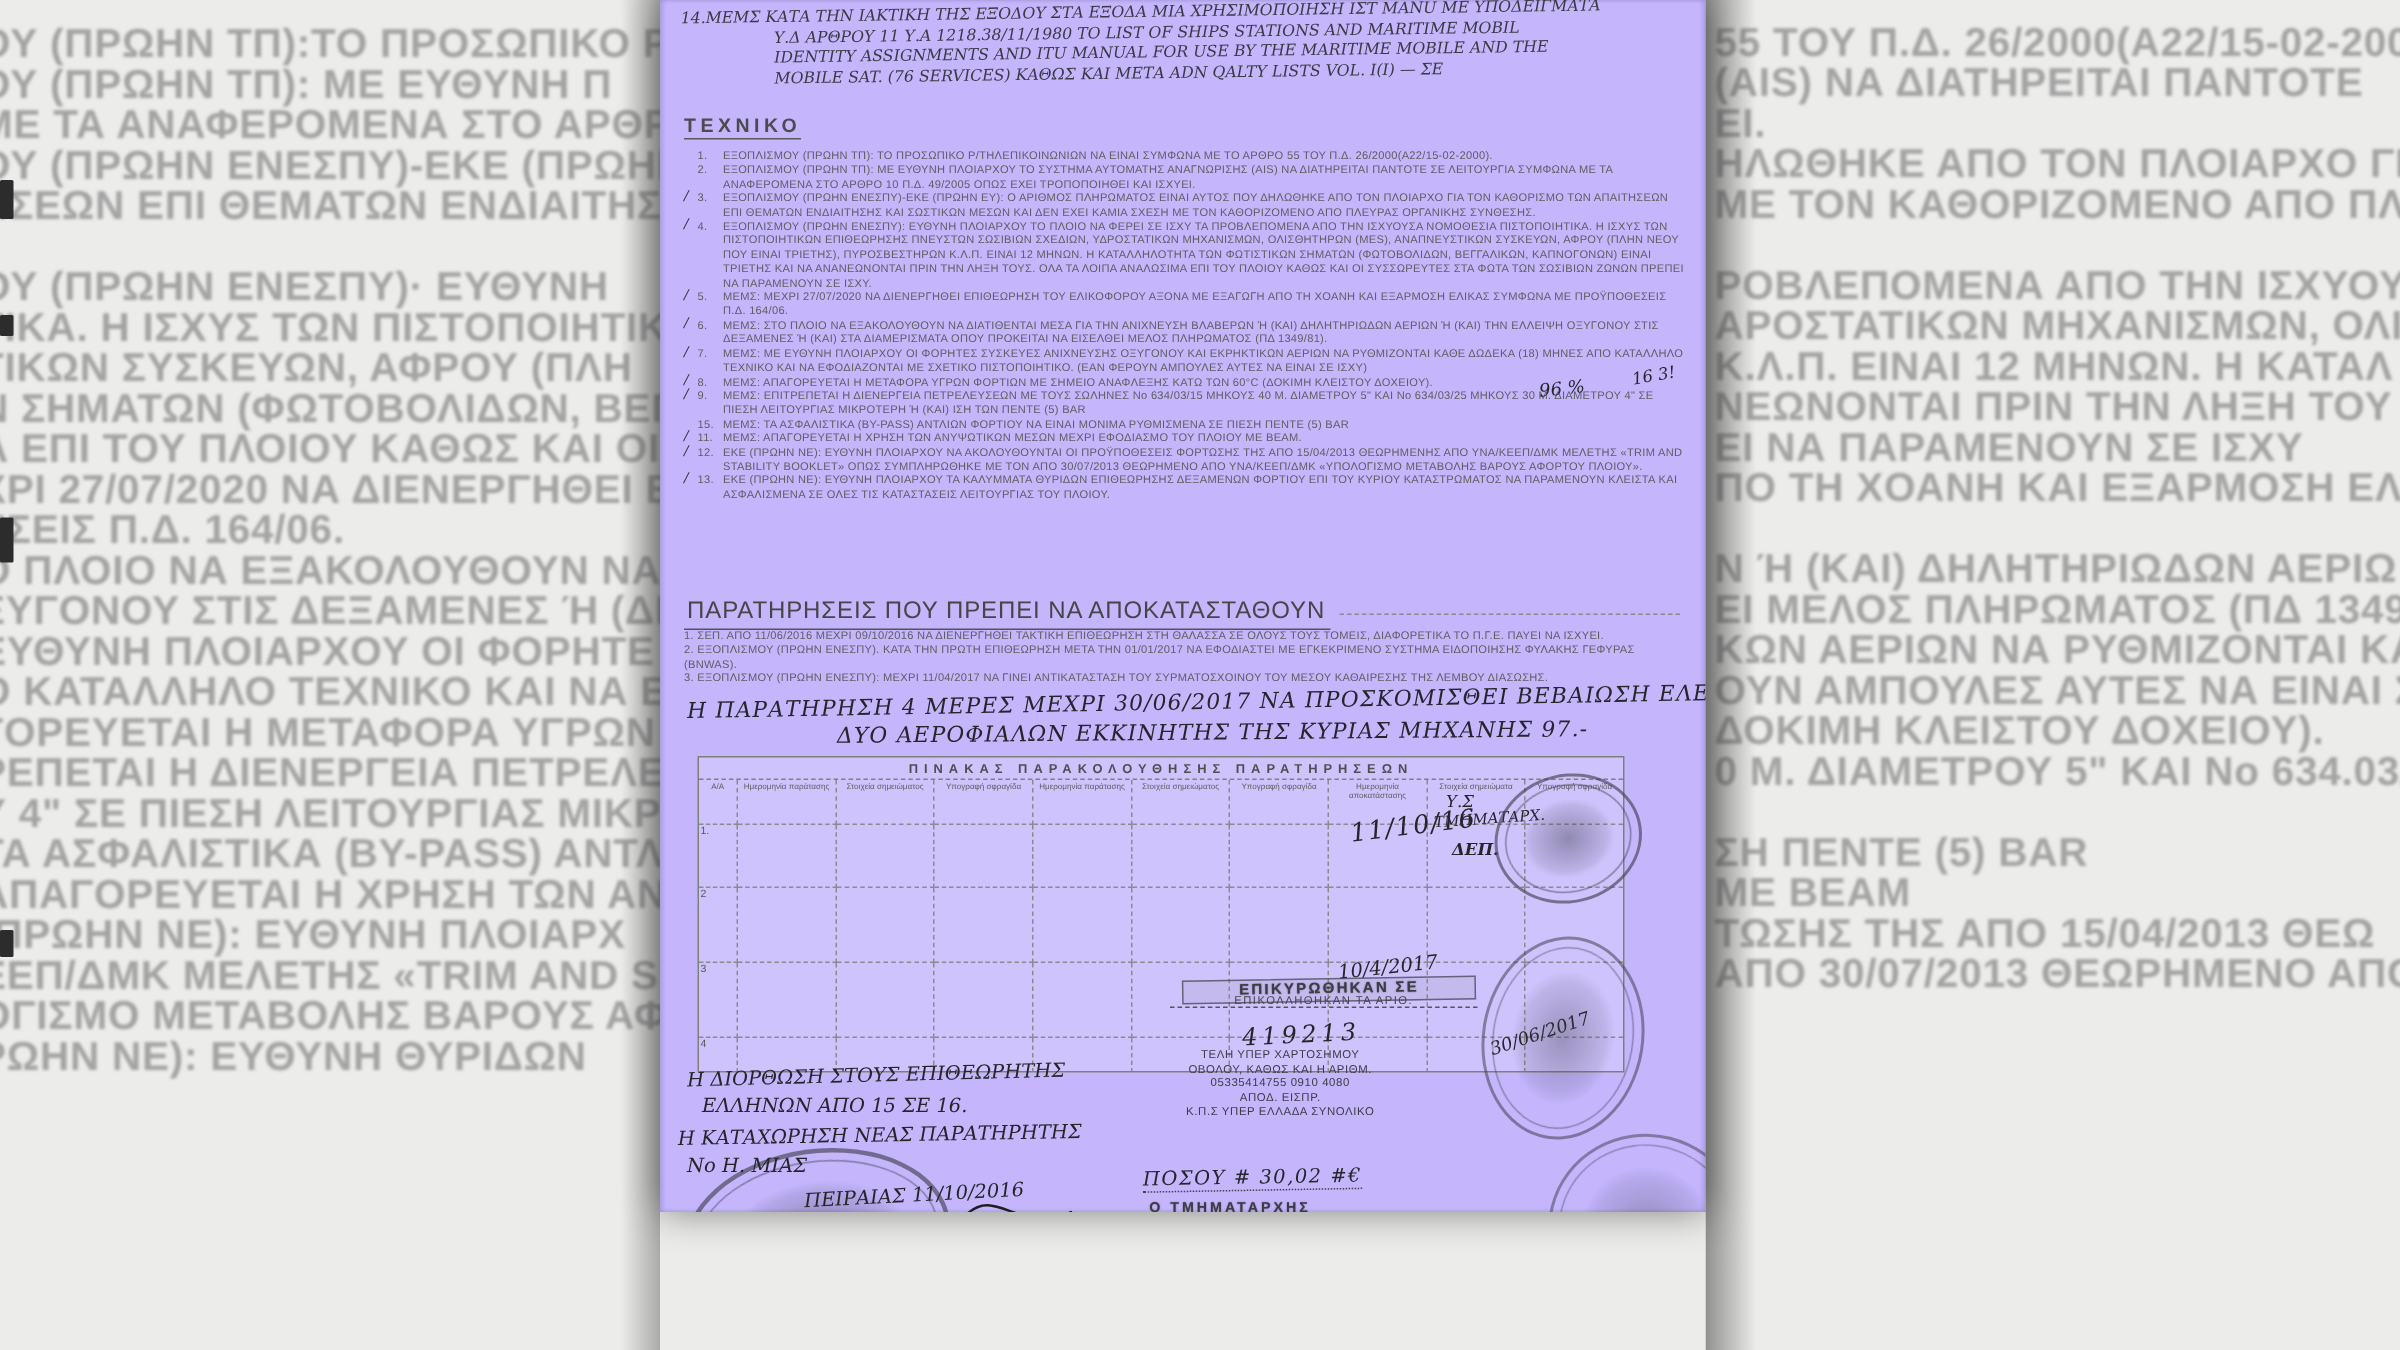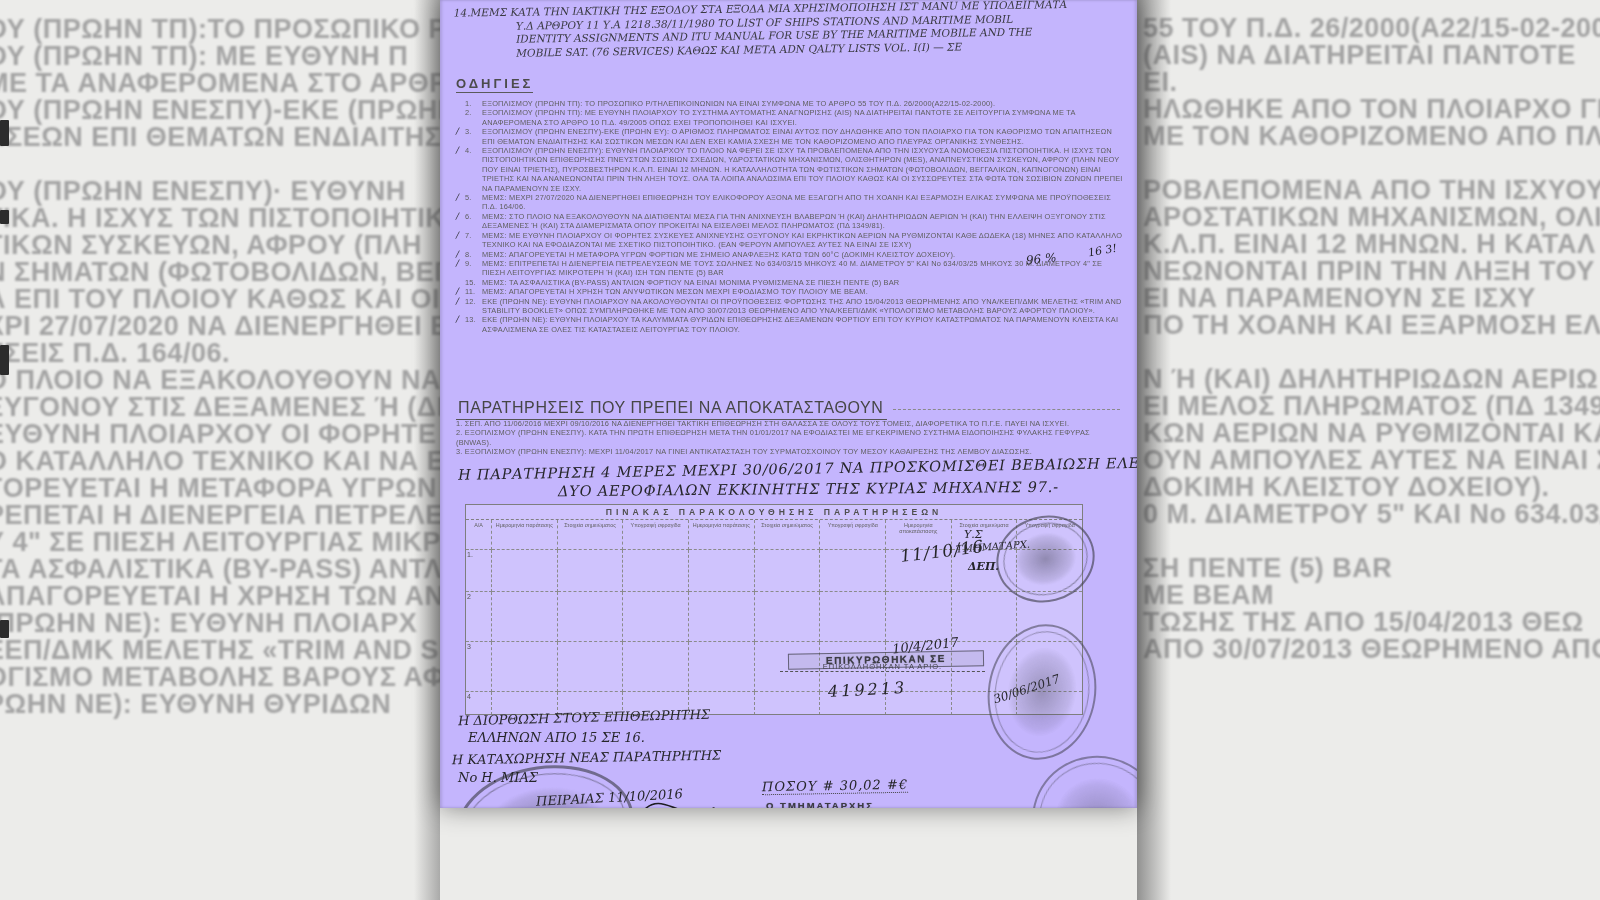--- a/index.html
+++ b/index.html
@@ -148,21 +148,21 @@
 
   <div id="page">
 
     <div class="abs hw" id="top-note">
       <div class="tn first">14.ΜΕΜΣ ΚΑΤΑ ΤΗΝ ΙΑΚΤΙΚΗ ΤΗΣ ΕΞΟΔΟΥ ΣΤΑ ΕΞΟΔΑ ΜΙΑ ΧΡΗΣΙΜΟΠΟΙΗΣΗ ΙΣΤ ΜΑΝU ΜΕ ΥΠΟΔΕΙΓΜΑΤΑ</div>
       <div class="tn">Υ.Δ ΑΡΘΡΟΥ 11 Υ.Α 1218.38/11/1980 ΤΟ LIST OF SHIPS STATIONS AND MARITIME MOBIL</div>
       <div class="tn">IDENTITY ASSIGNMENTS AND ITU MANUAL FOR USE BY THE MARITIME MOBILE AND THE</div>
       <div class="tn">MOBILE SAT. (76 SERVICES) ΚΑΘΩΣ ΚΑΙ ΜΕΤΑ ADN QALTY LISTS VOL. I(I) — ΣΕ</div>
     </div>
 
-    <div class="abs doc-h1" style="left:16px;top:76px;">ΟΔΗΓΙΕΣ</div>
+    <div class="abs doc-h1" style="left:16px;top:76px;">ΤΕΧΝΙΚΟ</div>
 
     <div class="abs tw" id="inst-list">
       <div class="inst-item">
           <span class="inst-check"></span>
           <span class="inst-num">1.</span>
           <span class="inst-txt">ΕΞΟΠΛΙΣΜΟΥ (ΠΡΩΗΝ ΤΠ): ΤΟ ΠΡΟΣΩΠΙΚΟ Ρ/ΤΗΛΕΠΙΚΟΙΝΩΝΙΩΝ ΝΑ ΕΙΝΑΙ ΣΥΜΦΩΝΑ ΜΕ ΤΟ ΑΡΘΡΟ 55 ΤΟΥ Π.Δ. 26/2000(Α22/15-02-2000).</span>
         </div>
       <div class="inst-item">
           <span class="inst-check"></span>
           <span class="inst-num">2.</span>
@@ -329,20 +329,27 @@
       <div class="stamp-inner"></div>
     </div>
 
     <div class="abs hw" style="left:18px;top:710px;font-size:13px;transform:rotate(-1.5deg);">Η ΔΙΟΡΘΩΣΗ ΣΤΟΥΣ ΕΠΙΘΕΩΡΗΤΗΣ</div>
     <div class="abs hw" style="left:28px;top:730px;font-size:13px;">ΕΛΛΗΝΩΝ ΑΠΟ 15 ΣΕ 16.</div>
     <div class="abs hw" style="left:12px;top:750px;font-size:13px;transform:rotate(-1deg);">Η ΚΑΤΑΧΩΡΗΣΗ ΝΕΑΣ ΠΑΡΑΤΗΡΗΤΗΣ</div>
     <div class="abs hw" style="left:18px;top:770px;font-size:13px;font-style:italic;">Νο Η. ΜΙΑΣ</div>
     <div class="abs hw" style="left:96px;top:790px;font-size:13px;transform:rotate(-3deg);">ΠΕΙΡΑΙΑΣ 11/10/2016</div>
     <div class="abs hw" style="left:120px;top:812px;font-size:13px;letter-spacing:2px;transform:rotate(-2deg);">ΚΑΛΜΗΣ</div>
 
+    <div class="abs fee" style="left:306px;top:698px;width:215px;">
+      <div>ΤΕΛΗ ΥΠΕΡ ΧΑΡΤΟΣΗΜΟΥ</div>
+      <div>ΟΒΟΛΟΥ, ΚΑΘΩΣ ΚΑΙ Η ΑΡΙΘΜ.</div>
+      <div>05335414755 0910 4080</div>
+      <div>ΑΠΟΔ. ΕΙΣΠΡ.</div>
+      <div>Κ.Π.Σ ΥΠΕΡ ΕΛΛΑΔΑ ΣΥΝΟΛΙΚΟ</div>
+    </div>
     <div class="abs hw dotted-u" style="left:322px;top:778px;font-size:13px;letter-spacing:1px;transform:rotate(-1deg);">ΠΟΣΟΥ # 30,02 #€</div>
     <div class="abs" style="left:300px;top:800px;width:160px;text-align:center;font-size:9.5px;font-weight:700;letter-spacing:2px;color:#3c3c44;text-shadow:0 0 1px rgba(60,60,70,.7);">Ο ΤΜΗΜΑΤΑΡΧΗΣ</div>
     <svg class="abs" style="left:316px;top:806px;" width="96" height="62" viewBox="0 0 96 62">
       <path class="sig" stroke-width="2" d="M16 54 L34 8 M22 54 L40 8 M28 56 L46 10 M34 56 L52 10 M40 58 L58 12 M46 58 L64 12 M8 58 C34 44 64 44 90 52"></path>
     </svg>
     <div class="abs hw" style="left:336px;top:852px;font-size:11px;letter-spacing:2px;transform:rotate(-2deg);">ΚΑΠΠΑΣ</div>
 
     <svg class="abs" style="left:148px;top:800px;" width="130" height="36" viewBox="0 0 130 36">
       <path class="sig" stroke-width="1.6" d="M4 26 C22 4 36 30 56 10 S 92 24 126 8 M8 32 L122 20"></path>
     </svg>

